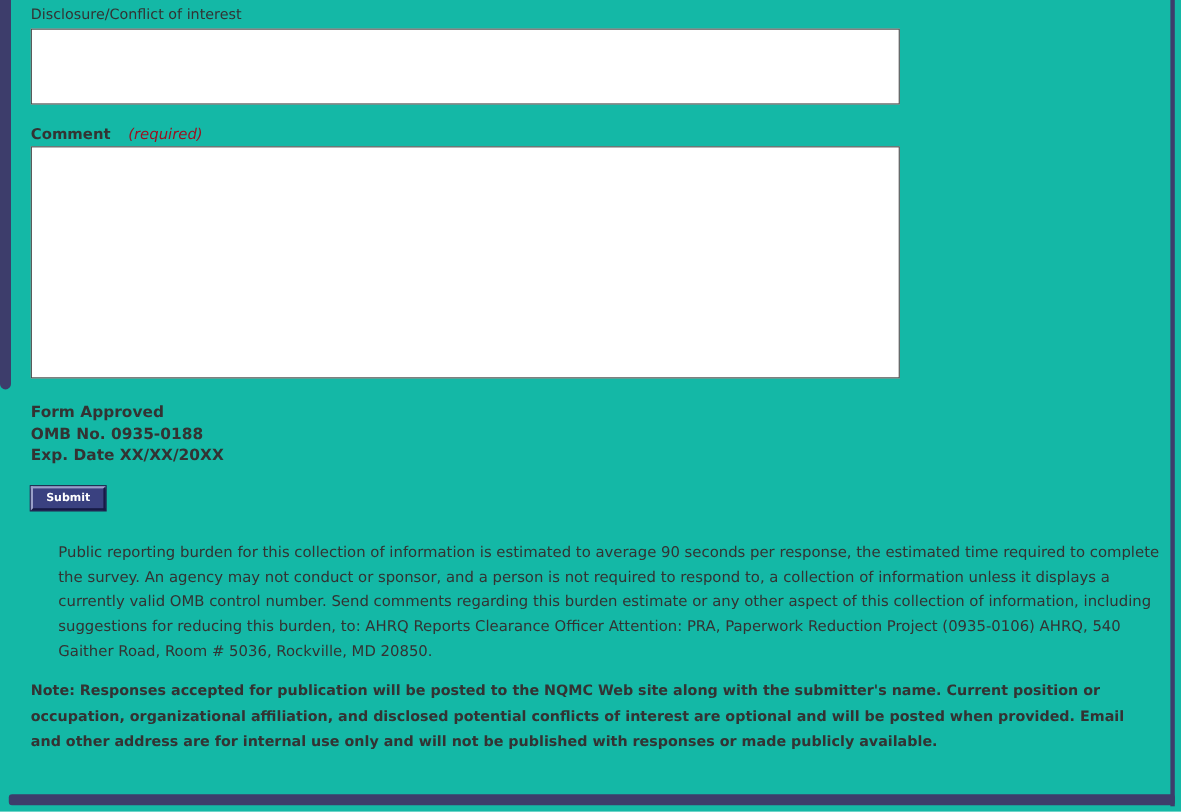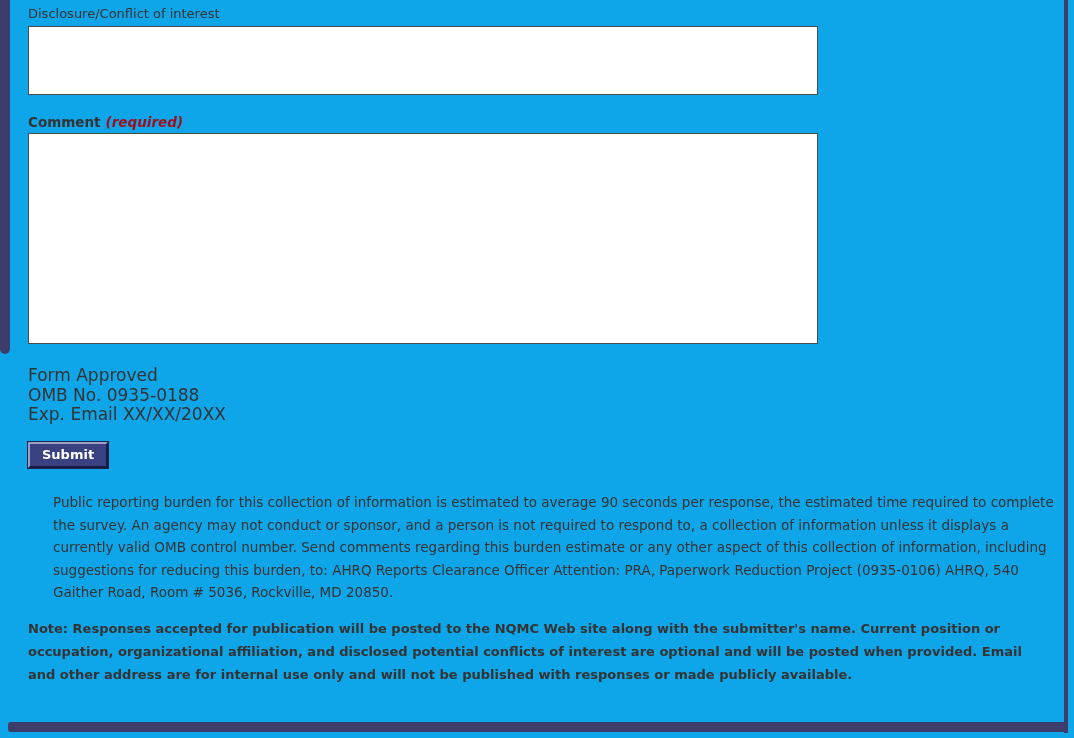--- a/index.html
+++ b/index.html
@@ -1,21 +1,21 @@
 <!DOCTYPE html>
 <html><head>
 <meta charset="utf-8">
 <style>
   * { margin: 0; padding: 0; box-sizing: border-box; }
   html, body { background: #ffffff; }
   #page {
     position: relative;
     width: 1074px;
     height: 738px;
-    background: #0ea5e9;
+    background: #14b8a6;
     overflow: hidden;
     font-family: "DejaVu Sans", "Liberation Sans", sans-serif;
     color: #333333;
   }
   
   .frame-left {
     position: absolute;
     left: 0; top: 0;
     width: 10px; height: 354px;
     background: #3d3d6b;
@@ -36,55 +36,56 @@
   }
   .field-label {
     position: absolute;
     left: 28px;
     font-size: 13px;
     color: #333333;
   }
   .lbl-disclosure { top: 6px; }
   .lbl-comment { top: 114px; font-weight: bold; font-size: 13.5px; }
   .required-flag {
-    font-weight: bold;
+    font-weight: normal;
     font-style: italic;
     color: #9c0f1f;
-    margin-left: 5px;
+    margin-left: 16px;
   }
   textarea.form-box {
     position: absolute;
     left: 28px;
     width: 790px;
     border: 1px solid #4a4a4a;
     background: #ffffff;
     resize: none;
     font-family: "DejaVu Sans", "Liberation Sans", sans-serif;
     font-size: 13px;
     padding: 4px;
     outline: none;
   }
   .ta-disclosure { top: 26px; height: 69px; }
   .ta-comment { top: 133px; height: 211px; }
   .approval-block {
     position: absolute;
     left: 28px; top: 366px;
-    font-size: 17px;
+    font-size: 14px;
     line-height: 19.5px;
     color: #333333;
+    font-weight: bold;
   }
   .submit-btn {
     position: absolute;
     left: 28px; top: 442px;
     min-width: 68px;
     padding: 3px 12px 4px 12px;
     background: #3a4180;
     color: #ffffff;
     font-family: "DejaVu Sans", "Liberation Sans", sans-serif;
-    font-size: 13px;
+    font-size: 10px;
     font-weight: bold;
     border-style: solid;
     border-width: 2px;
     border-color: #9aa0c8 #171b45 #171b45 #9aa0c8;
     box-shadow: 0 0 0 1px #20244d;
     cursor: pointer;
   }
   .burden-par {
     position: absolute;
     left: 28px; top: 491px;
@@ -117,21 +118,21 @@
   <textarea class="form-box ta-disclosure" style=""></textarea>
 
   <div class="field-label lbl-comment">
     <span>Comment</span><span class="required-flag">(required)</span>
   </div>
   <textarea class="form-box ta-comment" style=""></textarea>
 
   <div class="approval-block">
     <div>Form Approved</div>
     <div>OMB No. 0935-0188</div>
-    <div>Exp. Email XX/XX/20XX</div>
+    <div>Exp. Date XX/XX/20XX</div>
   </div>
 
   <button class="submit-btn">Submit</button>
 
   <div class="burden-par">Public reporting burden for this collection of information is estimated to average 90 seconds per response, the estimated time required to complete the survey. An agency may not conduct or sponsor, and a person is not required to respond to, a collection of information unless it displays a currently valid OMB control number. Send comments regarding this burden estimate or any other aspect of this collection of information, including suggestions for reducing this burden, to: AHRQ Reports Clearance Officer Attention: PRA, Paperwork Reduction Project (0935-0106) AHRQ, 540 Gaither Road, Room # 5036, Rockville, MD 20850.</div>
 
   <div class="note-par">Note: Responses accepted for publication will be posted to the NQMC Web site along with the submitter's name. Current position or occupation, organizational affiliation, and disclosed potential conflicts of interest are optional and will be posted when provided. Email and other address are for internal use only and will not be published with responses or made publicly available.</div>
 
 </div>
 

